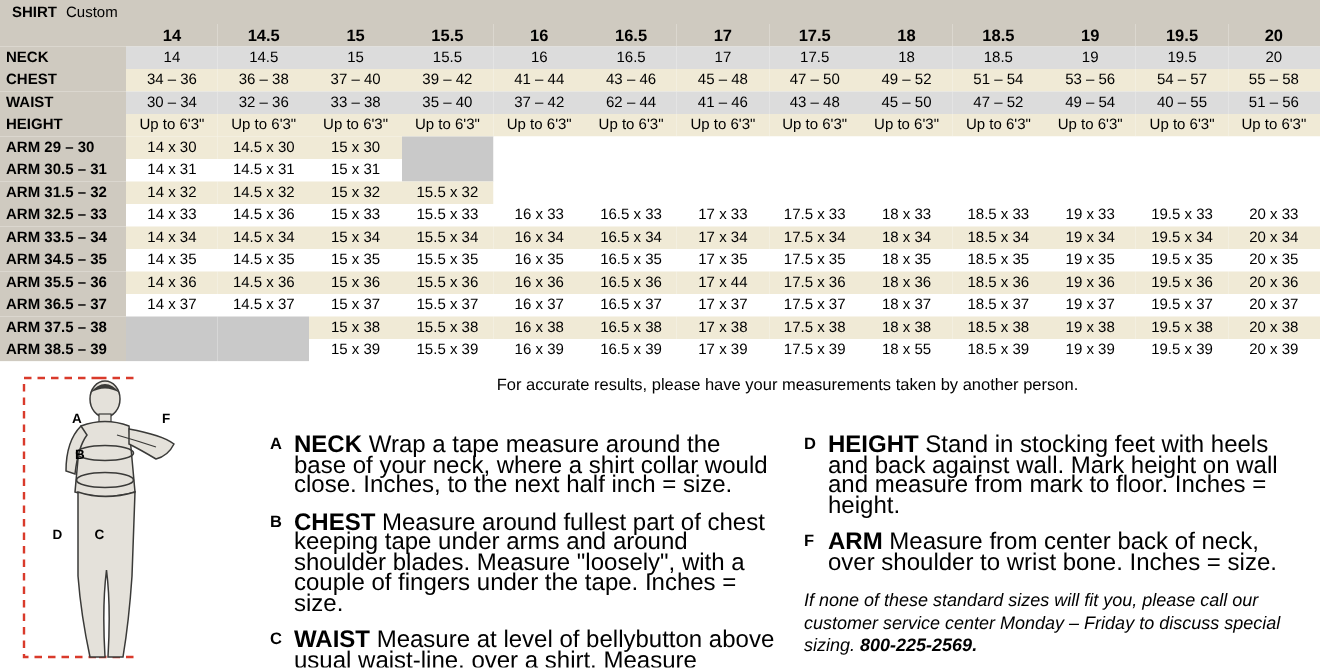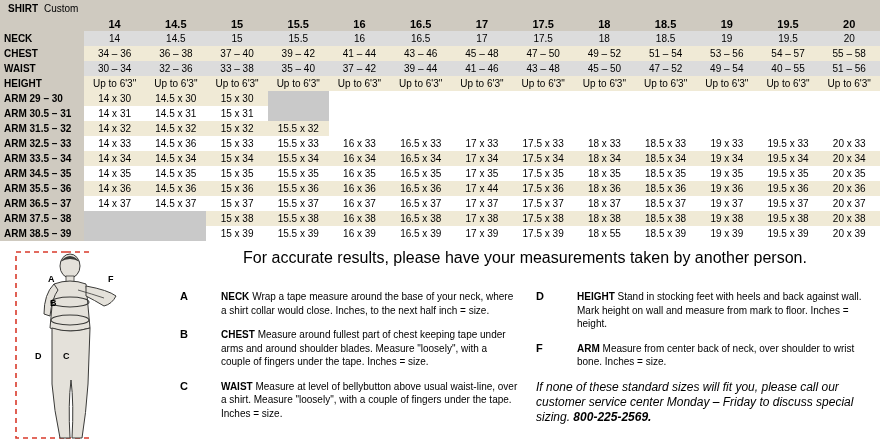--- a/index.html
+++ b/index.html
@@ -54,30 +54,30 @@
     position:relative;
     height:205px;
     background:#ffffff;
     border-top:1px solid #ffffff;
   }
   .figure{
     position:absolute;left:4px;top:4px;width:168px;height:198px;
   }
   .toptext{
     position:absolute;left:180px;top:8px;width:690px;
-    text-align:center;font-size:16px;line-height:15px;
+    text-align:center;font-size:11px;line-height:15px;
   }
   .cols{
     position:absolute;left:180px;top:48px;width:694px;
     display:flex;gap:18px;
   }
   .col{width:338px;}
   .item{display:flex;margin-bottom:11px;}
   .letter{font-weight:bold;width:16px;flex:none;font-size:11px;}
-  .body{font-size:10px;line-height:13.5px;margin-left:25px;}
+  .body{font-size:16px;line-height:13.5px;}
   .body b{font-weight:bold;}
   .italicnote{
     font-style:italic;font-size:12px;line-height:15px;margin-top:4px;
   }
   .italicnote b{font-weight:bold;font-style:italic;}
 </style>
 </head>
 <body>
 
 <div class="titlebar">
@@ -155,21 +155,21 @@
         <td class="tan">55 – 58</td>
         <td class="tan">57 – 60</td>
       </tr>
       <tr>
         <td class="rowhead">WAIST</td>
         <td class="lgrey">30 – 34</td>
         <td class="lgrey">32 – 36</td>
         <td class="lgrey">33 – 38</td>
         <td class="lgrey">35 – 40</td>
         <td class="lgrey">37 – 42</td>
-        <td class="lgrey">39 – 44</td>
+        <td class="lgrey">62 – 44</td>
         <td class="lgrey">41 – 46</td>
         <td class="lgrey">43 – 48</td>
         <td class="lgrey">45 – 50</td>
         <td class="lgrey">47 – 52</td>
         <td class="lgrey">49 – 54</td>
         <td class="lgrey">40 – 55</td>
         <td class="lgrey">51 – 56</td>
         <td class="lgrey">55 – 58</td>
       </tr>
       <tr>

